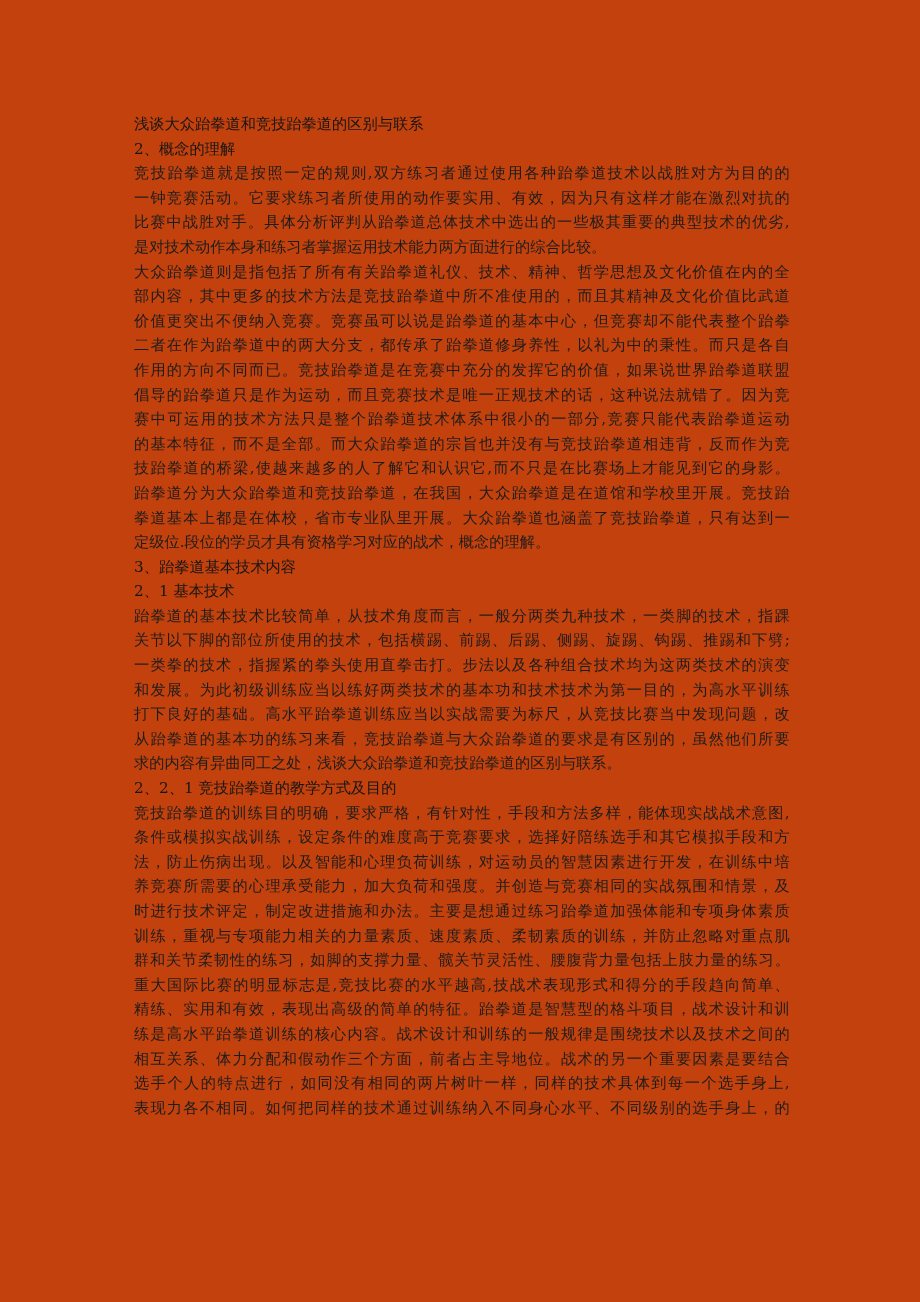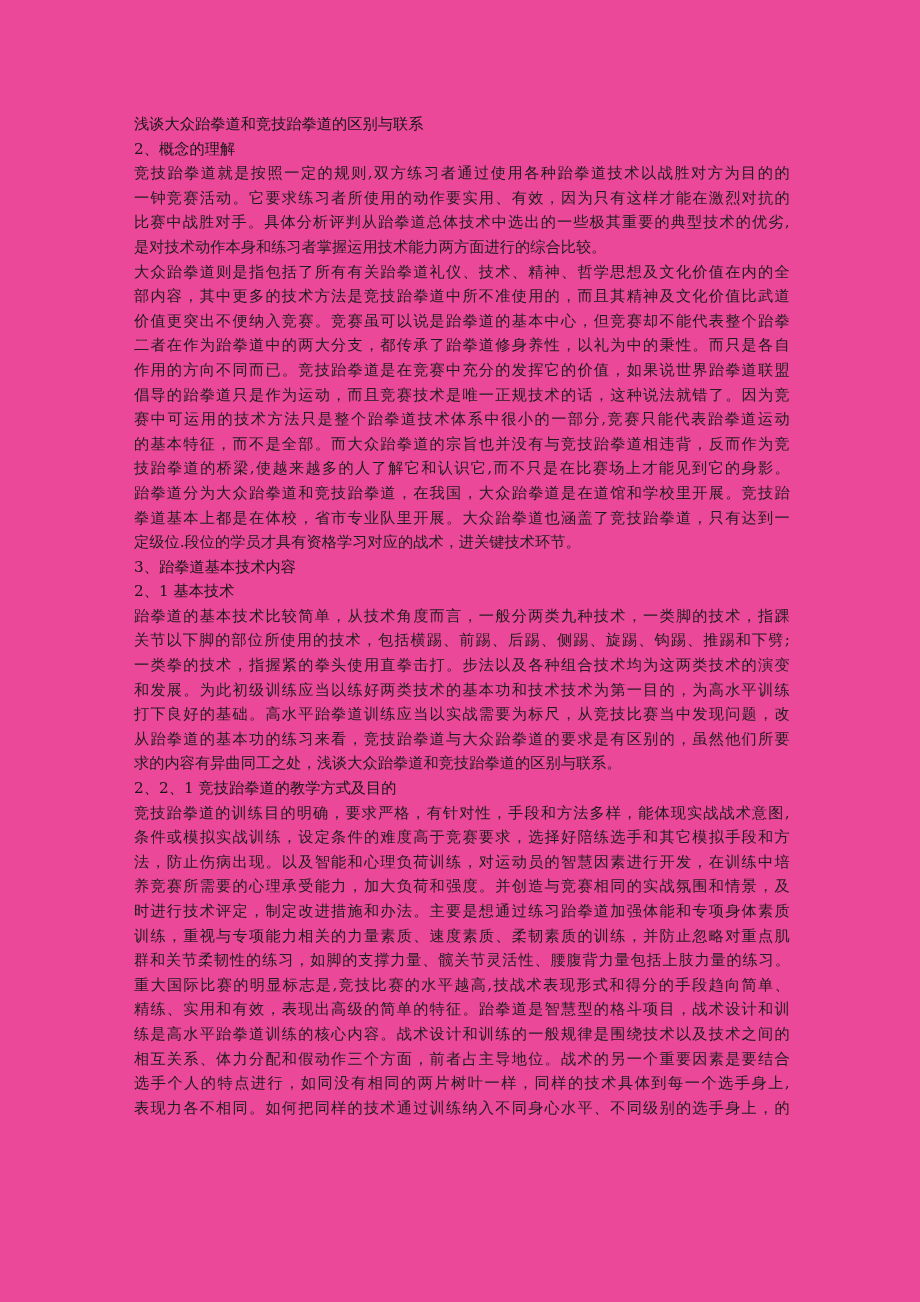--- a/index.html
+++ b/index.html
@@ -14,21 +14,21 @@
     overflow: hidden;
     font-family: "DejaVu Serif", "Liberation Serif", serif;
     -webkit-font-smoothing: antialiased;
   }
   #page {
     position: absolute;
     left: 0;
     top: 0;
     width: 920px;
     height: 1302px;
-    background: #ec4899;
+    background: #c2410c;
   }
   #doc-body {
     position: absolute;
     left: 134px;
     top: 112px;
     width: 656px;
   }
   .line {
     display: block;
     height: 24.6px;
@@ -647,21 +647,21 @@
         <span>跆</span>
         <span>拳</span>
         <span>道</span>
         <span>，</span>
         <span>只</span>
         <span>有</span>
         <span>达</span>
         <span>到</span>
         <span>一</span>
       </div>
-      <div class="line flush">定级位.段位的学员才具有资格学习对应的战术，进关键技术环节。</div>
+      <div class="line flush">定级位.段位的学员才具有资格学习对应的战术，概念的理解。</div>
       <div class="line flush heading">3、跆拳道基本技术内容</div>
       <div class="line flush heading">2、1 基本技术</div>
       <div class="line justify">
         <span>跆</span>
         <span>拳</span>
         <span>道</span>
         <span>的</span>
         <span>基</span>
         <span>本</span>
         <span>技</span>

